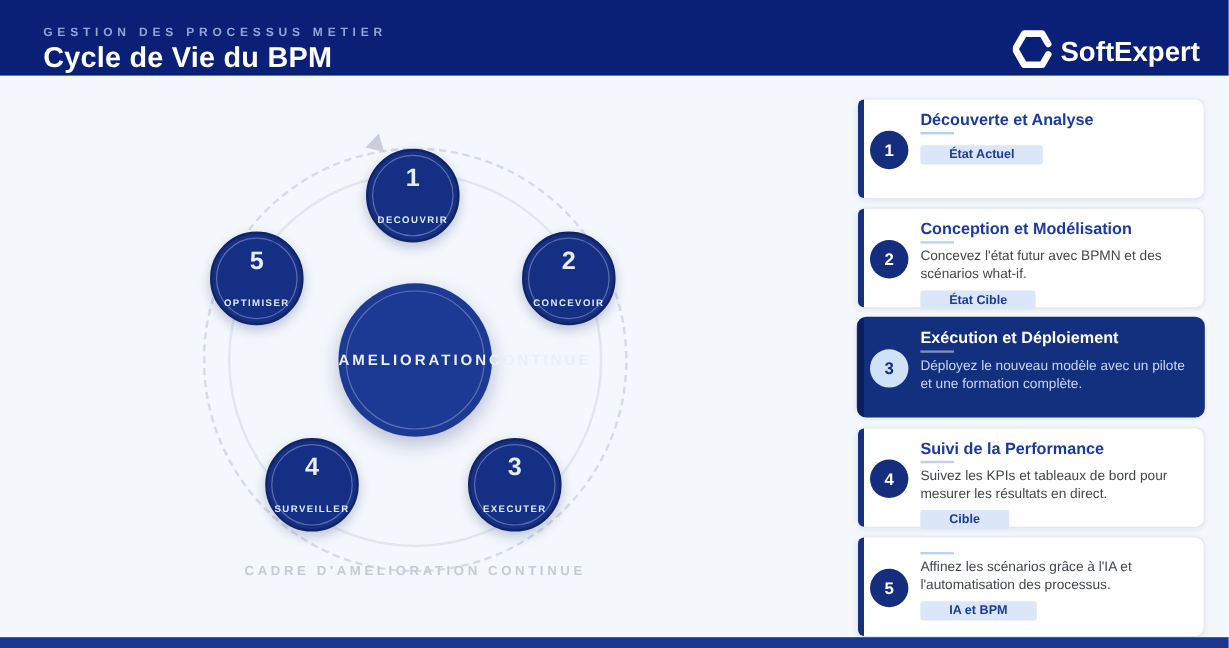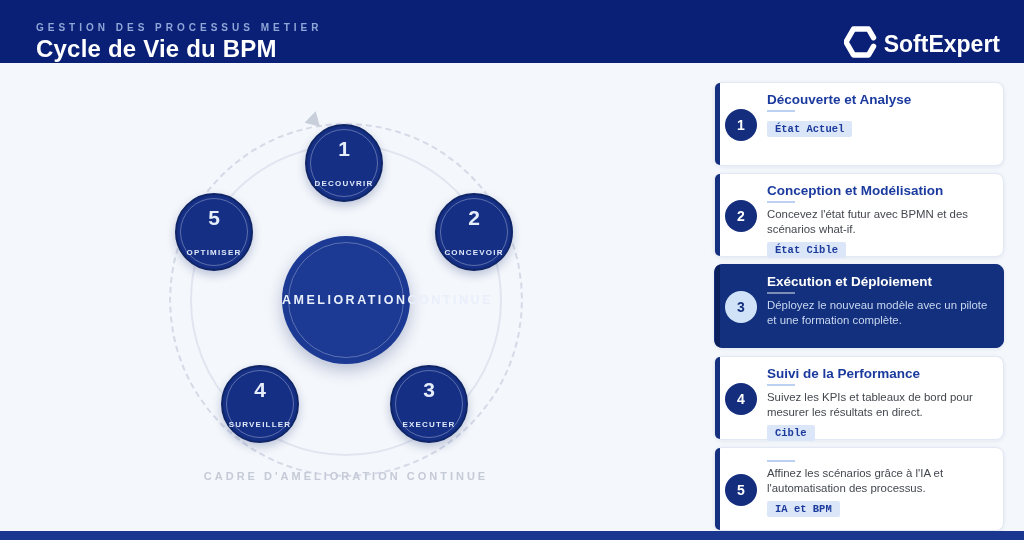--- a/index.html
+++ b/index.html
@@ -92,22 +92,22 @@
   .step-circle{
     position:absolute;left:10px;top:26px;width:32px;height:32px;border-radius:50%;
     background:#142e7d;color:#ffffff;font-size:14px;font-weight:bold;
     display:flex;align-items:center;justify-content:center;
   }
   .card-content{position:absolute;left:52px;top:9px;width:228px;}
   .card-title{color:#1b3a9e;font-size:13.5px;font-weight:bold;}
   .title-underline{width:28px;height:2px;background:#bcd0f2;margin:3px 0 4px;}
   .card-desc{color:#43474e;font-size:11.4px;line-height:1.32;}
   .badge{
-    display:inline-block;margin-top:5px;padding:2px 8px;border-radius:2px;
-    background:#dbe7f8;color:#1d3b9c;font-size:10.5px;font-weight:bold;font-family:Liberation Mono, monospace;
+    display:inline-block;margin-top:5px;padding:2px 24px;border-radius:2px;
+    background:#dbe7f8;color:#1d3b9c;font-size:10.5px;font-weight:bold;
   }
   
   .card.active{background:#12307d;border-color:#12307d;}
   .card.active::before{background:#0a1f5c;}
   .card.active .step-circle{background:#cfe2f8;color:#142f7e;}
   .card.active .card-title{color:#ffffff;}
   .card.active .title-underline{background:rgba(255,255,255,.45);}
   .card.active .card-desc{color:#c8d6f0;}
   .card.active .badge{background:#3e60ae;color:#ffffff;margin-top:44px;}
 </style>

